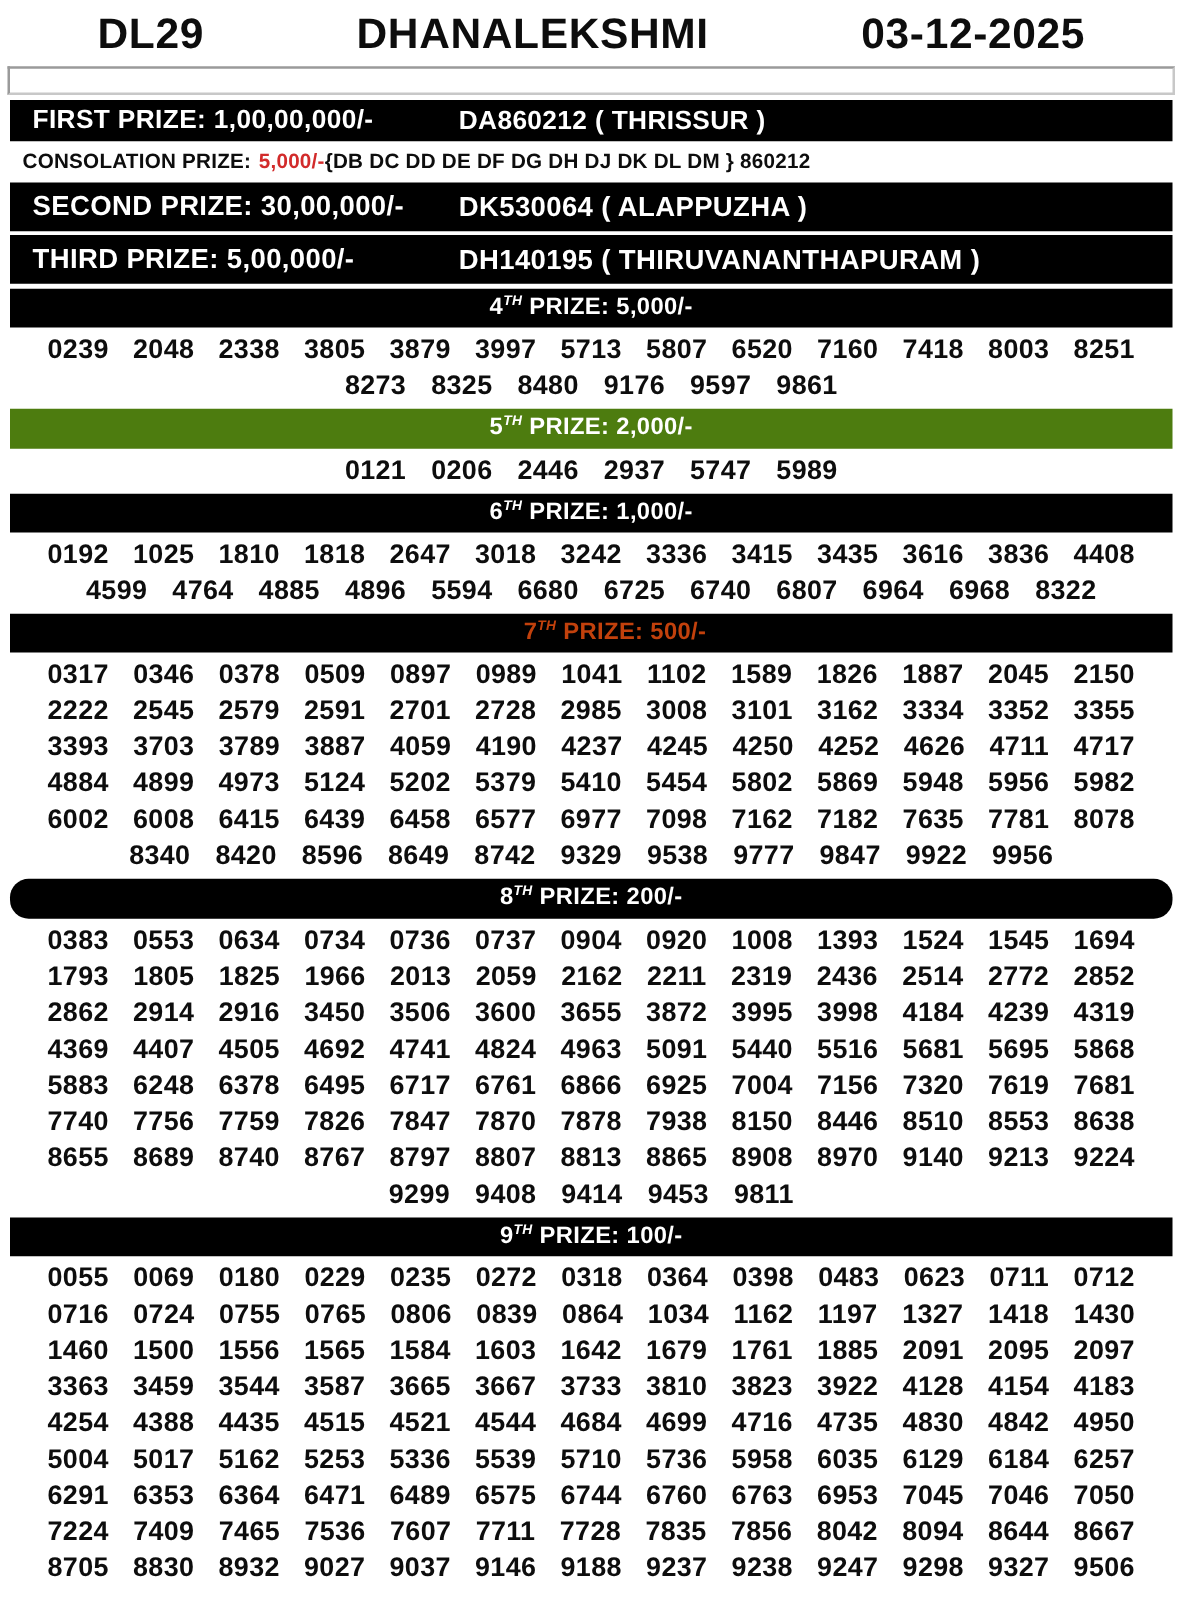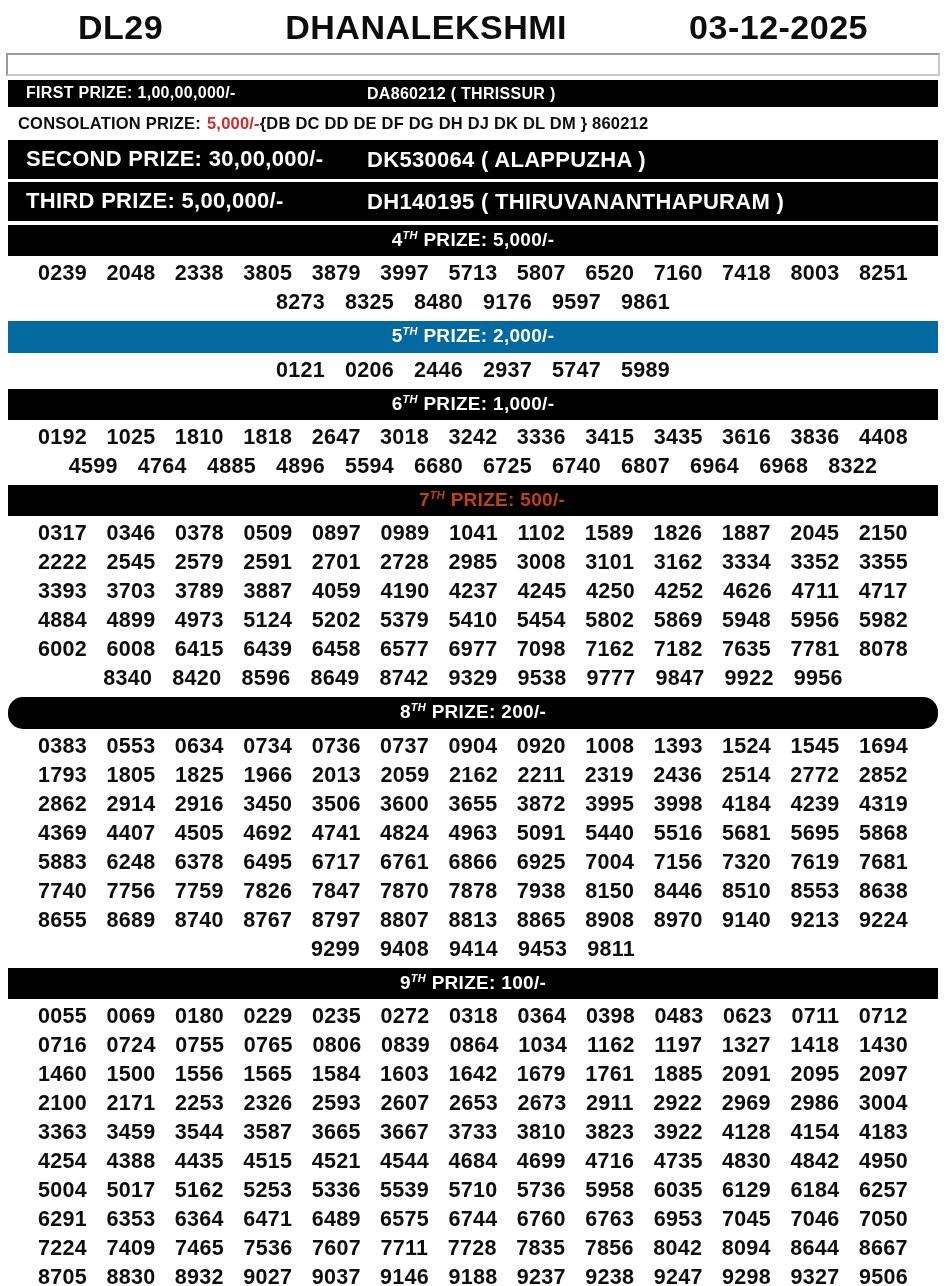--- a/index.html
+++ b/index.html
@@ -19,21 +19,21 @@
   .searchbox {
     width: 100%; height: 23px;
     border: 2px solid #9a9a9a; border-bottom-color: #c8c8c8; border-right-color: #c8c8c8;
     background: #ffffff; outline: none;
     font-family: "Liberation Sans", sans-serif; font-size: 14px; padding: 0 6px;
   }
   .bar {
     background: #000000; color: #ffffff;
     margin: 3px 8px;
   }
-  .prizebar { position: relative; padding: 4px 0 5px 0; font-size: 16px; }
+  .prizebar { position: relative; padding: 4px 0 5px 0; font-size: 21px; }
   .prizebar.big { padding: 6px 0 7px 0; font-size: 22px; }
   .prizebar .label { padding-left: 18px; letter-spacing: 0.3px; }
   .prizebar .winner { position: absolute; left: 359px; top: 50%; transform: translateY(-50%); letter-spacing: 0.3px; }
   .consolation {
     display: flex; align-items: baseline;
     padding: 4px 0 4px 18px; font-size: 16.5px; letter-spacing: 0.2px;
   }
   .consolation .amount { margin-left: 6px; }
   .consolation .series { }
   .section-bar {
@@ -106,21 +106,21 @@
         <div class="numrow partial">
           <span class="num">8273</span>
           <span class="num">8325</span>
           <span class="num">8480</span>
           <span class="num">9176</span>
           <span class="num">9597</span>
           <span class="num">9861</span>
         </div>
       </section>
       <section>
-        <div class="bar section-bar" style="background: #0369a1; color: rgb(255, 255, 255);"><span>5</span><sup>TH</sup><span> PRIZE: 2,000/-</span></div>
+        <div class="bar section-bar" style="background: #4d7c0f; color: rgb(255, 255, 255);"><span>5</span><sup>TH</sup><span> PRIZE: 2,000/-</span></div>
         <div class="numrow partial">
           <span class="num">0121</span>
           <span class="num">0206</span>
           <span class="num">2446</span>
           <span class="num">2937</span>
           <span class="num">5747</span>
           <span class="num">5989</span>
         </div>
       </section>
       <section>
@@ -402,35 +402,20 @@
           <span class="num">1603</span>
           <span class="num">1642</span>
           <span class="num">1679</span>
           <span class="num">1761</span>
           <span class="num">1885</span>
           <span class="num">2091</span>
           <span class="num">2095</span>
           <span class="num">2097</span>
         </div>
         <div class="numrow">
-          <span class="num">2100</span>
-          <span class="num">2171</span>
-          <span class="num">2253</span>
-          <span class="num">2326</span>
-          <span class="num">2593</span>
-          <span class="num">2607</span>
-          <span class="num">2653</span>
-          <span class="num">2673</span>
-          <span class="num">2911</span>
-          <span class="num">2922</span>
-          <span class="num">2969</span>
-          <span class="num">2986</span>
-          <span class="num">3004</span>
-        </div>
-        <div class="numrow">
           <span class="num">3363</span>
           <span class="num">3459</span>
           <span class="num">3544</span>
           <span class="num">3587</span>
           <span class="num">3665</span>
           <span class="num">3667</span>
           <span class="num">3733</span>
           <span class="num">3810</span>
           <span class="num">3823</span>
           <span class="num">3922</span>

